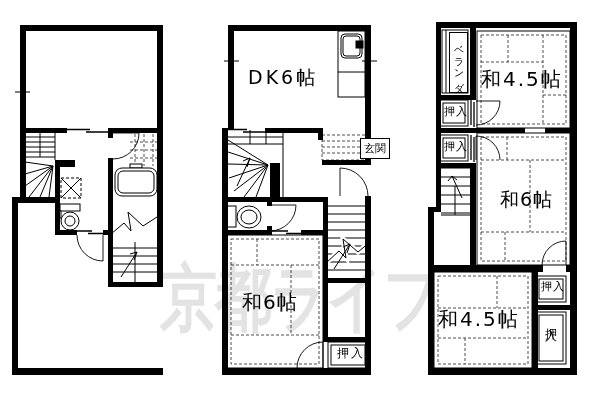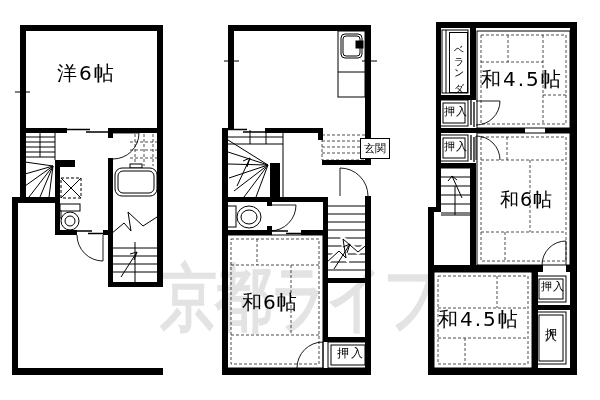--- a/index.html
+++ b/index.html
@@ -210,22 +210,22 @@
       <path d="M77,231 H92 M88,233.5 H103"></path>
       <path d="M225,129.5 H247 M243,132 H265"></path>
       <path d="M272,231 H288 M286,233.5 H301"></path>
       <path d="M471,100 V125 M474,102 V127 M471,135 V160 M474,137 V162"></path>
     </g>
     <g stroke="#000" stroke-width="1">
       <path d="M15,92 H30 M224,61 H239 M362,61 H377"></path>
     </g>
   </svg>
 
-  <div class="lbl lbl-lg" style="left:57px;top:63px;">洋6帖</div>
-
+
+  <div class="lbl lbl-md" style="left:248px;top:68px;letter-spacing:3px;">DK6帖</div>
   <div class="box-lbl" style="left:334px;top:138px;width:28px;height:19px;font-size:11px;margin-left:26px;">玄関</div>
   <div class="lbl lbl-lg" style="left:242px;top:292px;letter-spacing:1px;">和6帖</div>
   <div class="lbl" style="left:337px;top:347px;font-size:12px;letter-spacing:2px;">押入</div>
 
   <div class="box-lbl vert" style="left:449px;top:32px;width:17px;height:59px;font-size:10px;">ベランダ</div>
   <div class="lbl" style="left:481px;top:69px;font-size:20px;letter-spacing:2px;">和4.5帖</div>
   <div class="lbl lbl-sm" style="left:444px;top:106px;">押入</div>
   <div class="lbl lbl-sm" style="left:444px;top:141px;">押入</div>
   <div class="lbl lbl-md" style="left:500px;top:190px;letter-spacing:1px;">和6帖</div>
   <div class="lbl" style="left:438px;top:309px;font-size:20px;letter-spacing:2px;">和4.5帖</div>

